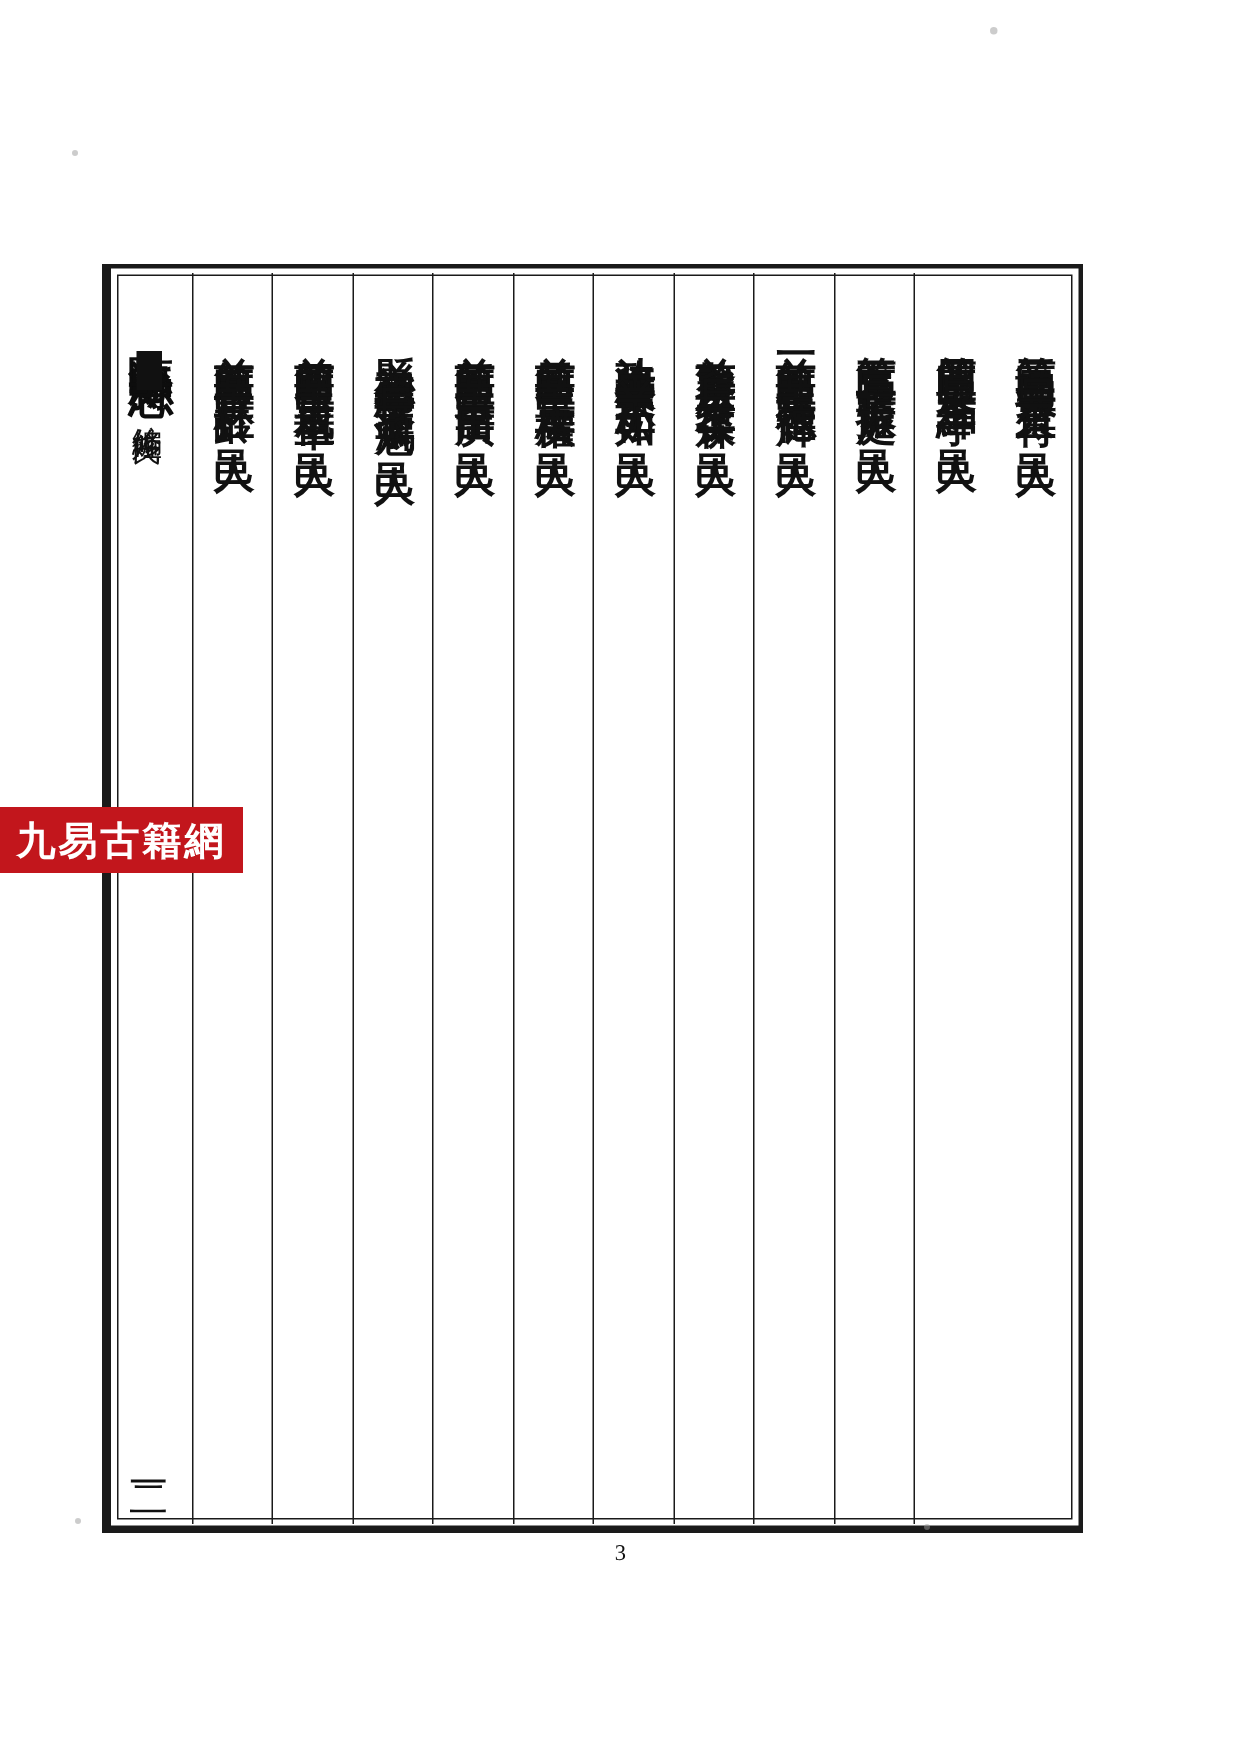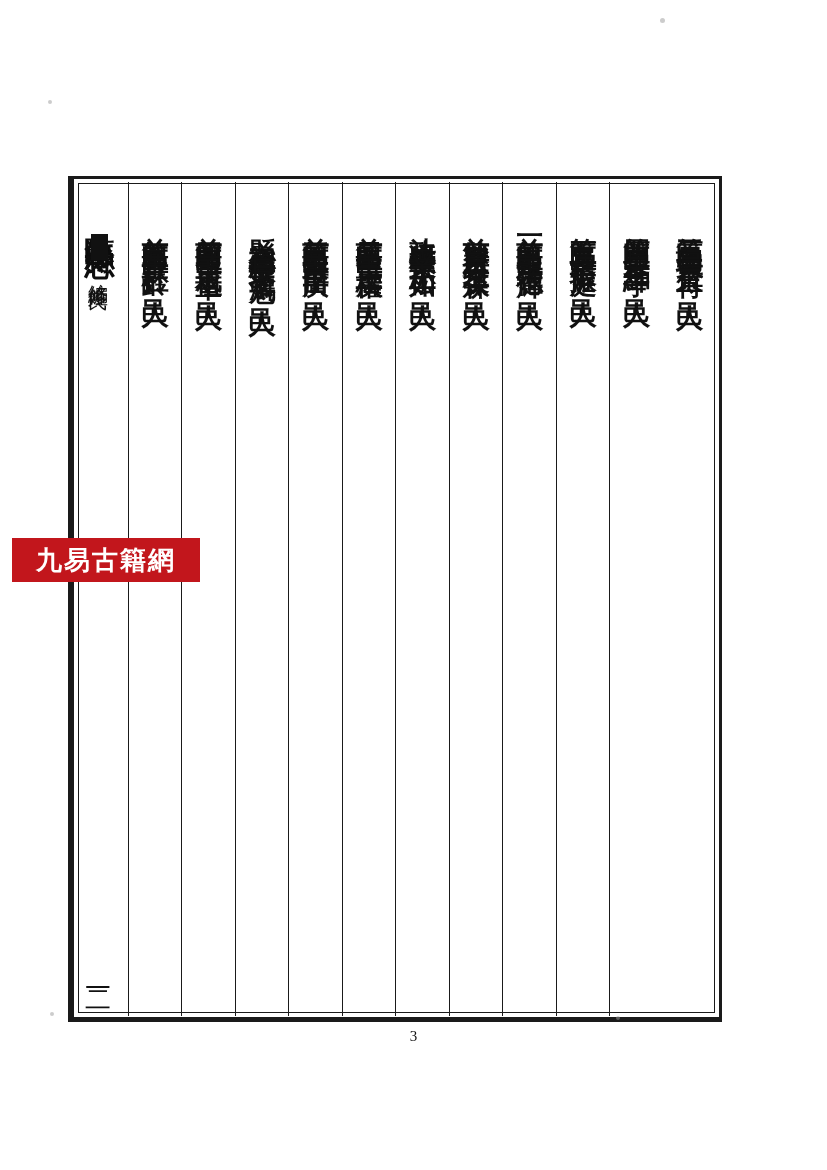--- a/index.html
+++ b/index.html
@@ -133,23 +133,23 @@
     width: 827px;
     text-align: center;
     font-size: 15px;
     color: #111;
     font-family: "Liberation Serif", serif;
   }
 
   
   #watermark {
     position: absolute;
-    left: 12px;
+    left: 0;
     top: 538px;
-    width: 188px;
+    width: 162px;
     height: 44px;
     background: #c2161c;
     color: #ffffff;
     font-size: 26px;
     letter-spacing: 2px;
     font-weight: 700;
     display: flex;
     align-items: center;
     justify-content: center;
     font-family: "DejaVu Sans", "Liberation Sans", sans-serif;

